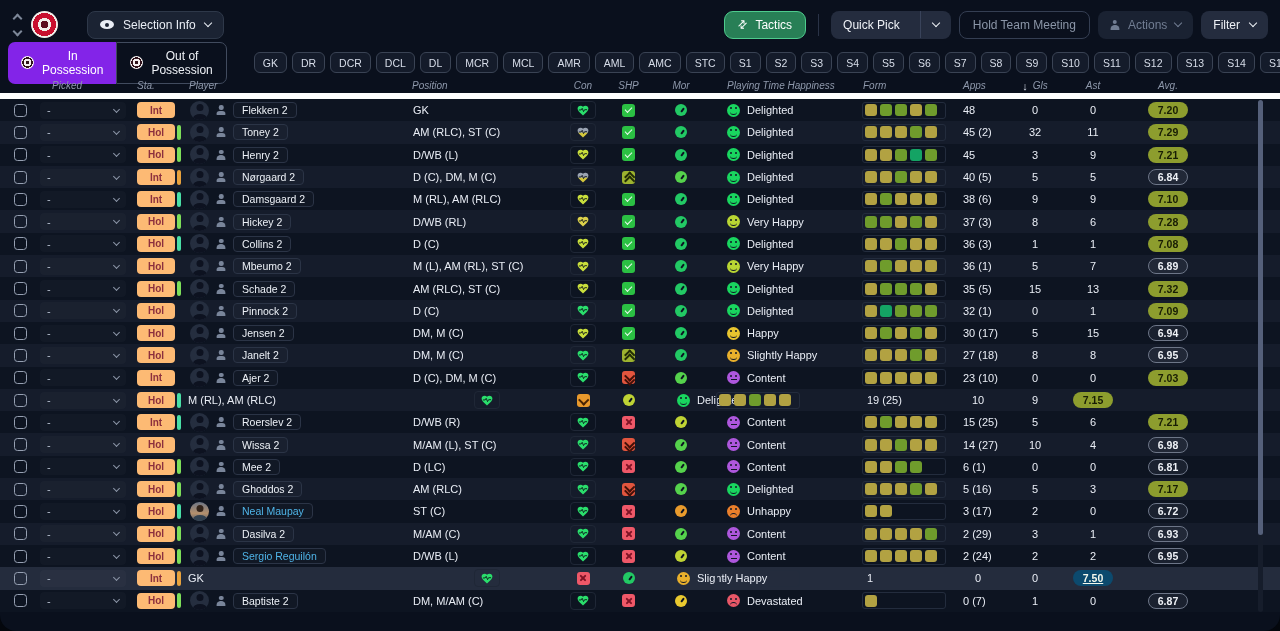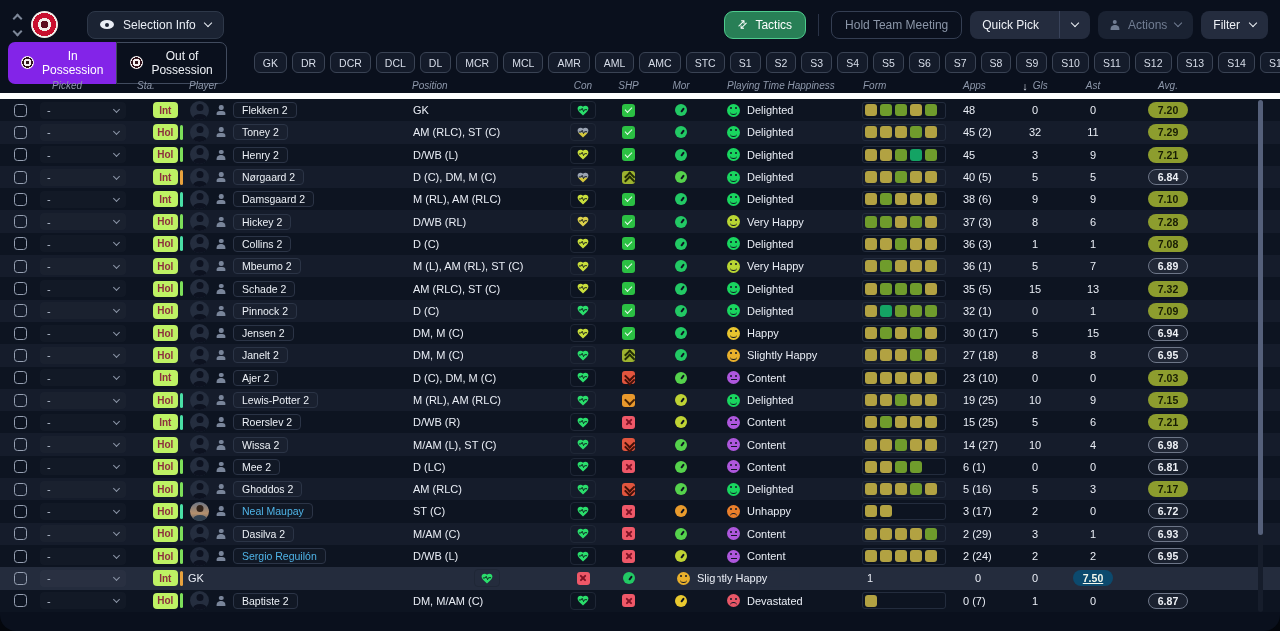--- a/index.html
+++ b/index.html
@@ -58,21 +58,21 @@
   .row { height:22.3px; cursor:default; }
   .row:nth-child(odd) { background:#0d1421; }
   .row:nth-child(even) { background:#151c2b; }
   .row.selected { background:#242c3d; }
 
   .c-check { padding-left:14px; }
   .cbox { display:block; width:13px; height:13px; border:1.5px solid #96a0b2; border-radius:3.5px; background:transparent; }
   .picked-box { display:flex; justify-content:space-between; align-items:center; width:86px; height:17px; padding:0 7px; border-radius:4px; background:rgba(255,255,255,0.025); color:#b6bfcf; font-size:11px; }
   .picked-box .chev { width:5px; height:5px; color:#8b95a7; margin-top:-2px; }
   .c-sta { display:flex; align-items:center; gap:2px; padding-left:4px; }
-  .sta-badge { width:26px; height:16px; border-radius:4px; background:#bef264; color:#8c2f3d; font-size:10px; font-weight:700; display:flex; align-items:center; justify-content:center;margin-left:16px; }
+  .sta-badge { width:38px; height:16px; border-radius:4px; background:#fdba74; color:#8c2f3d; font-size:10px; font-weight:700; display:flex; align-items:center; justify-content:center; }
   .sta-bar { width:3.5px; height:15px; border-radius:2px; }
   .bar-green { background:#7ddf5a; } .bar-mint { background:#4adfa6; } .bar-orange { background:#e8a23d; }
   .c-player { display:flex; align-items:center; gap:7px; padding-left:7px; }
   .avatar { width:19px; height:19px; border-radius:50%; background:#252e3f; position:relative; overflow:hidden; flex:none; }
   .avatar::before { content:""; position:absolute; top:3px; left:50%; transform:translateX(-50%); width:7px; height:7px; border-radius:50%; background:#0d1220; }
   .avatar::after { content:""; position:absolute; bottom:-3px; left:50%; transform:translateX(-50%); width:14px; height:9px; border-radius:50% 50% 0 0; background:#0d1220; }
   .avatar.photo { background:linear-gradient(180deg,#6b7585 0%,#b5906c 60%,#4e5a6a 100%); }
   .avatar.photo::before { background:#33241a; }
   .avatar.photo::after { background:#31404f; }
   .rowperson { color:#79859a; }
@@ -149,27 +149,27 @@
       <span class="eye"></span>
       <span>Selection Info</span>
       <span class="chev"></span>
     </button>
     <div class="tb-right">
       <button class="btn btn-tactics">
         <span class="ticon">⇄</span>
         <span>Tactics</span>
       </button>
       <span class="vdiv"></span>
-      <button class="btn btn-ghost">
-        <span>Hold Team Meeting</span>
-      </button>
       <button class="btn btn-dark">
         <span>Quick Pick</span>
         <span class="qp-div"></span>
         <span class="chev"></span>
+      </button>
+      <button class="btn btn-ghost">
+        <span>Hold Team Meeting</span>
       </button>
       <button class="btn btn-actions">
         <span class="person"></span>
         <span>Actions</span>
         <span class="chev"></span>
       </button>
       <button class="btn btn-dark">
         <span>Filter</span>
         <span class="chev"></span>
       </button>
@@ -959,25 +959,20 @@
     <div>
       <span class="picked-box">
         <span>-</span>
         <span class="chev"></span>
       </span>
     </div>
     <div class="c-sta">
       <span class="sta-badge">Hol</span>
       <span class="sta-bar bar-mint"></span>
     </div>
-    <div class="c-player">
-      <span class="avatar"></span>
-      <span class="person rowperson"></span>
-      <span class="namechip">Lewis-Potter 2</span>
-    </div>
     <div class="c-pos">M (RL), AM (RLC)</div>
     <div class="c-con">
       <span class="conbox">
         <svg width="14" height="13" viewBox="0 0 24 24">
           <path class="hfill" d="M12 21.3 10.55 20C5.4 15.4 2 12.3 2 8.5 2 5.4 4.4 3 7.5 3c1.7 0 3.4.8 4.5 2.1C13.1 3.8 14.8 3 16.5 3 19.6 3 22 5.4 22 8.5c0 3.8-3.4 6.9-8.55 11.5L12 21.3z" fill="#2ade6c"></path>
           <path d="M4.5 11h4l2-3 2.5 6 2-3.5h4.5" fill="none" stroke="#0c1119" stroke-width="1.6"></path>
         </svg>
       </span>
     </div>
     <div class="c-shp">

